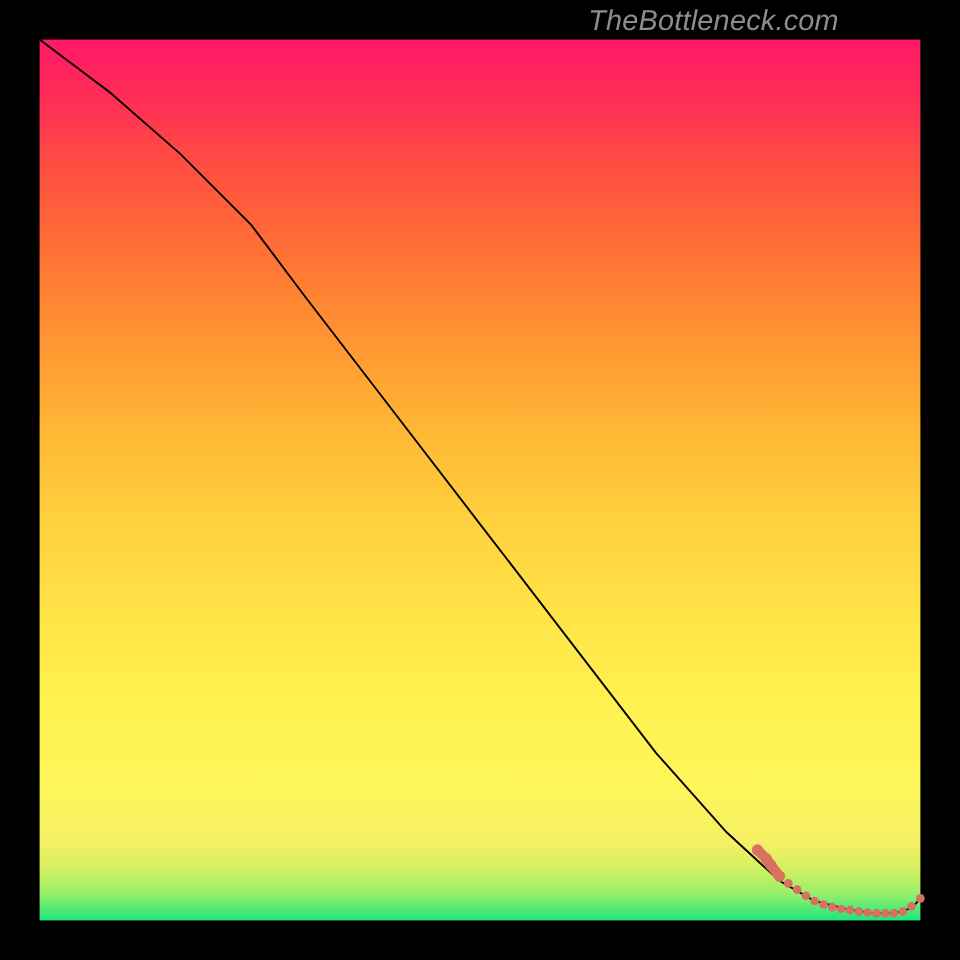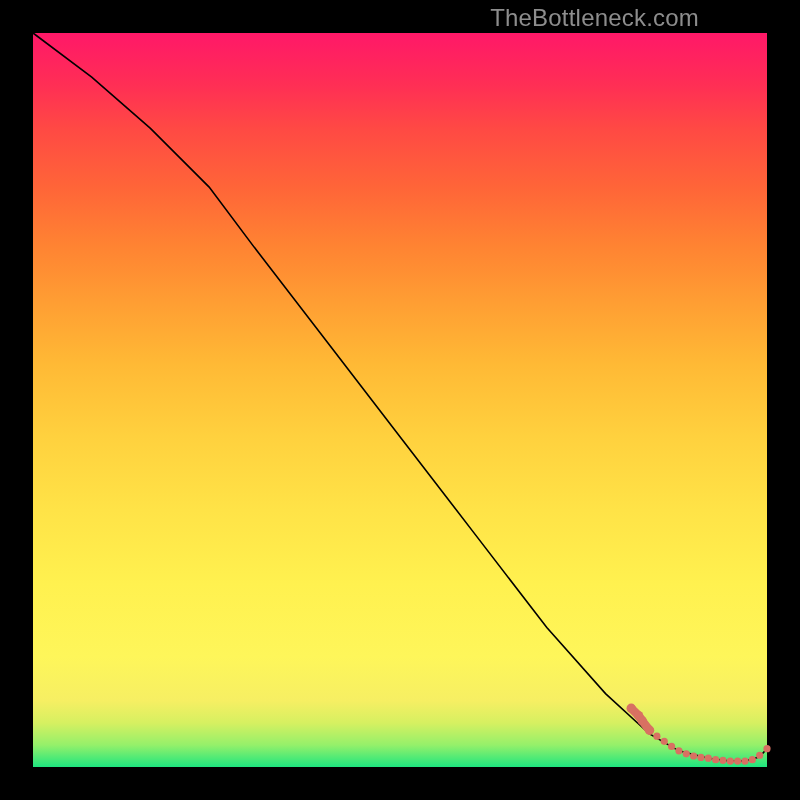--- a/index.html
+++ b/index.html
@@ -8,20 +8,21 @@
     width: 800px;
     height: 800px;
     background: #000;
     font-family: Arial, Helvetica, sans-serif;
     overflow: hidden;
   }
   .wrap {
     position: relative;
     width: 721px;
     height: 800px;
+    font-style: italic;
   }
   .attribution {
     position: absolute;
     top: 4px;
     right: 22px;
     color: #8d8d8d;
     font-size: 24px;
     font-weight: 500;
     letter-spacing: 0.2px;
   }

